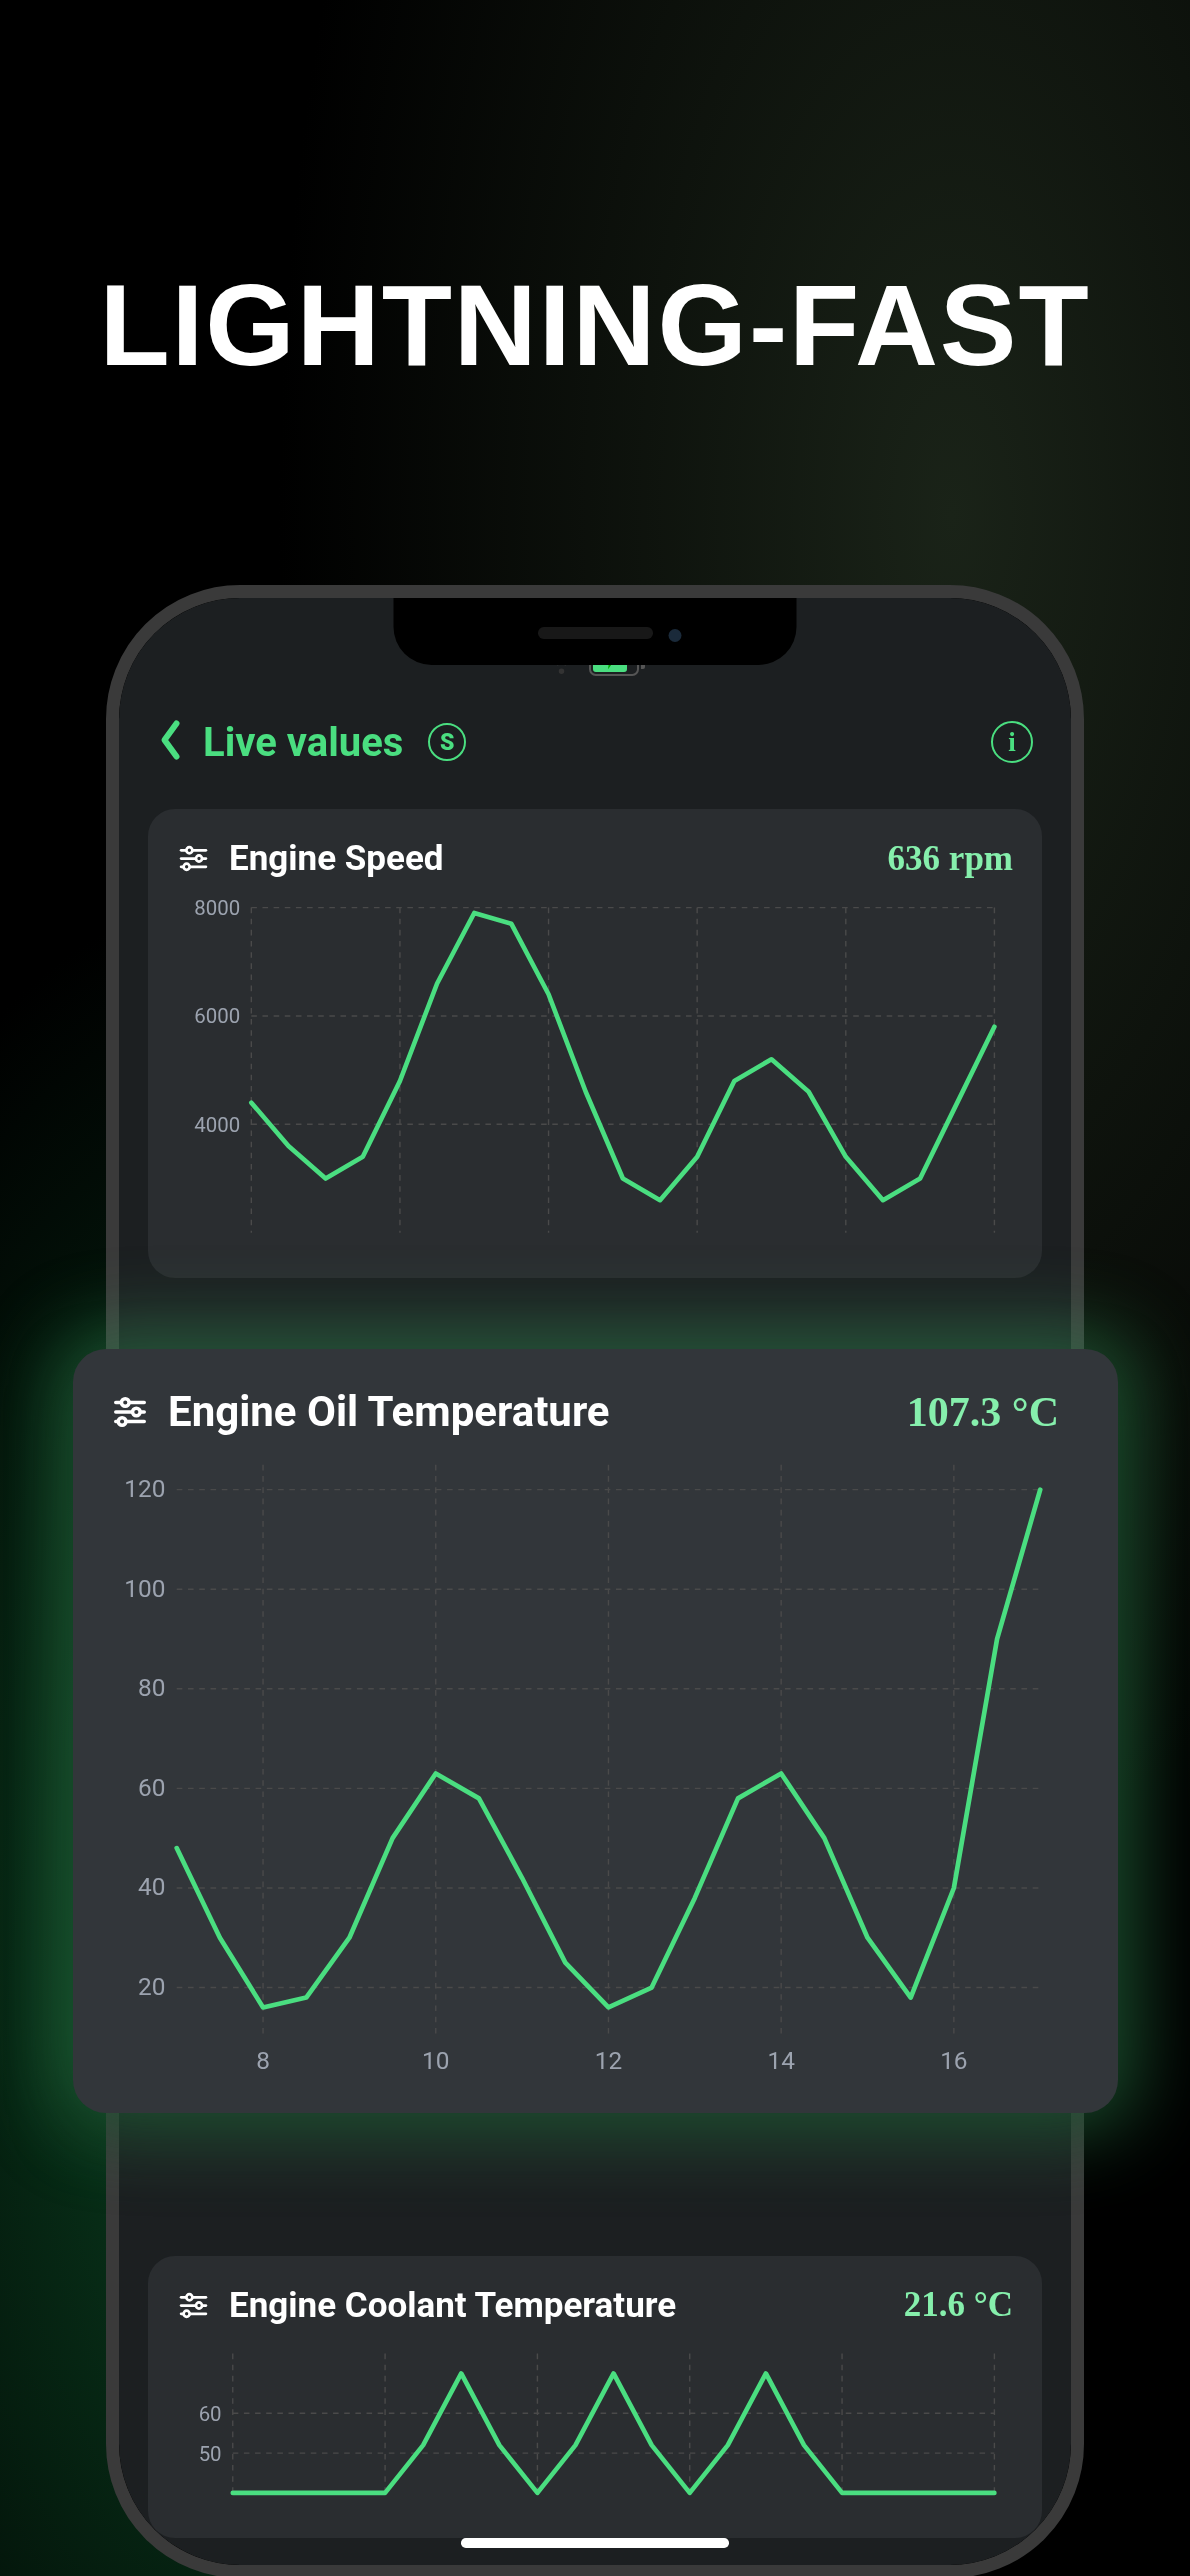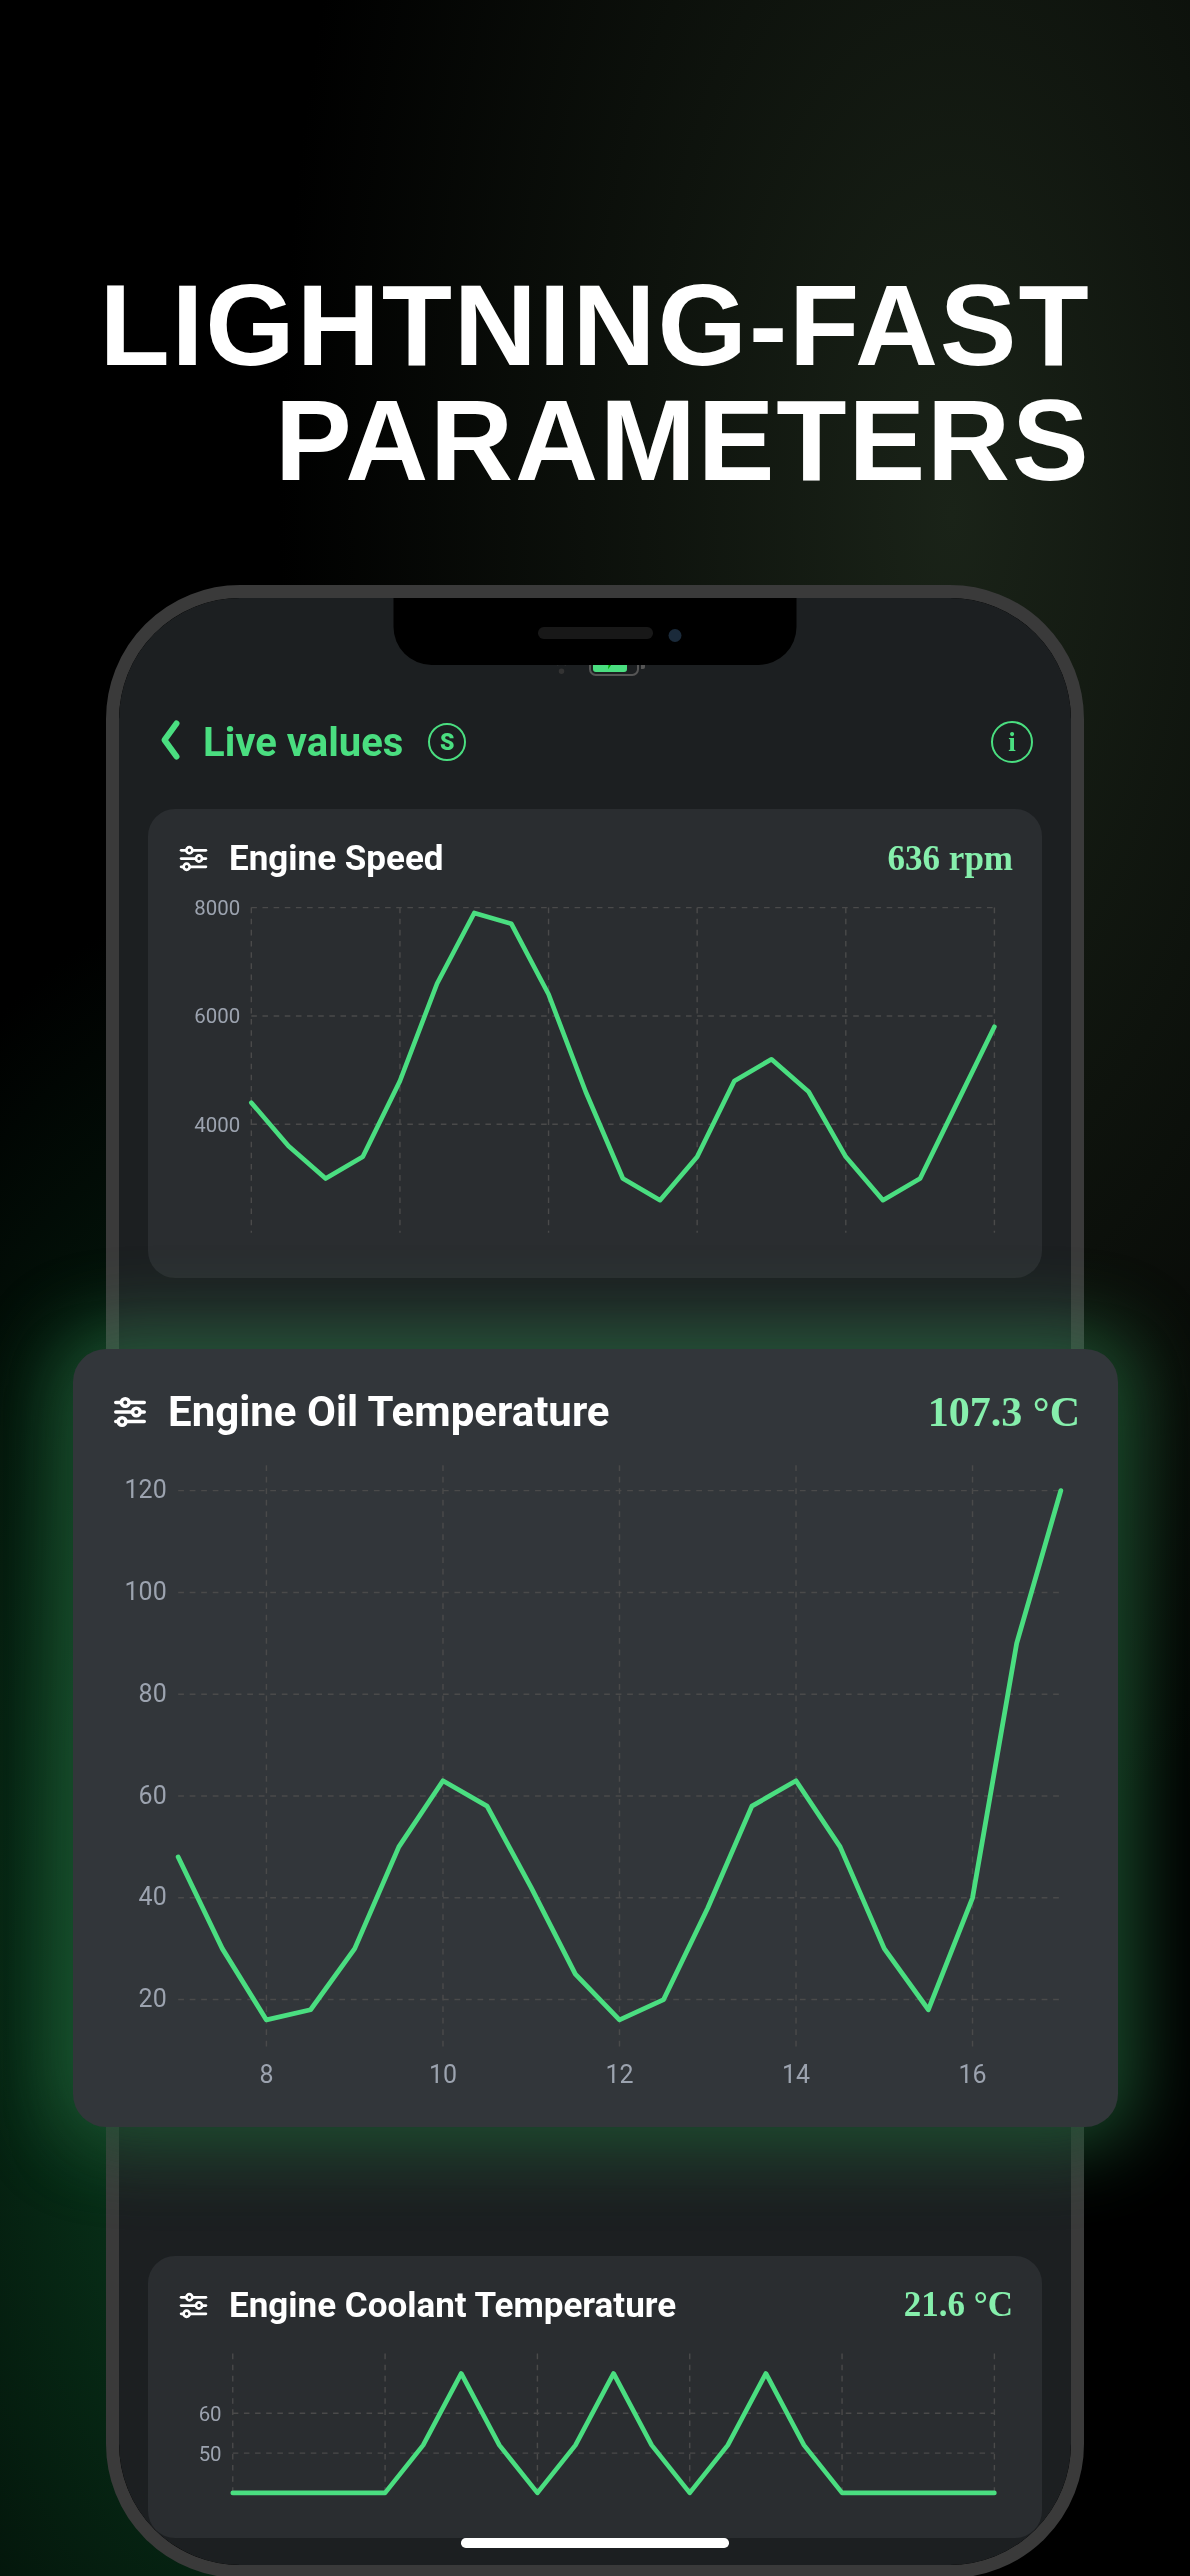--- a/index.html
+++ b/index.html
@@ -238,38 +238,37 @@
     z-index: 50;
   }
   
   .overlay-card {
     position: absolute;
     top: 1349px;
     left: 73px;
     width: 1045px;
     background: var(--card-bg-lighter);
     border-radius: 33px;
-    padding: 38px 38px 29px 38px;
+    padding: 38px 59px 29px 38px;
     box-shadow: 0 0 77px 19px rgba(74,222,128,0.35),
                 0 19px 58px rgba(0,0,0,0.6);
     z-index: 100;
   }
   .overlay-card .card-header .card-title { font-size: 42px; }
   .overlay-card .card-header .card-value { font-size: 42px; }
   .overlay-card .sliders-icon svg { width: 38px; height: 38px; }
   .overlay-card .axis-text { font-size: 26px; }
   
   .spacer-card { height: 920px; }
 </style>
 </head>
 <body>
 
 <div class="hero-title">
   <div>LIGHTNING-FAST</div>
-  <div>PARAMETERS</div>
 </div>
 
 <div class="phone">
   <div class="phone-screen">
     <div class="notch"></div>
 
     <div class="status-bar">
       <span>11:27</span>
       <div class="status-right">
         <span class="wifi-icon">

